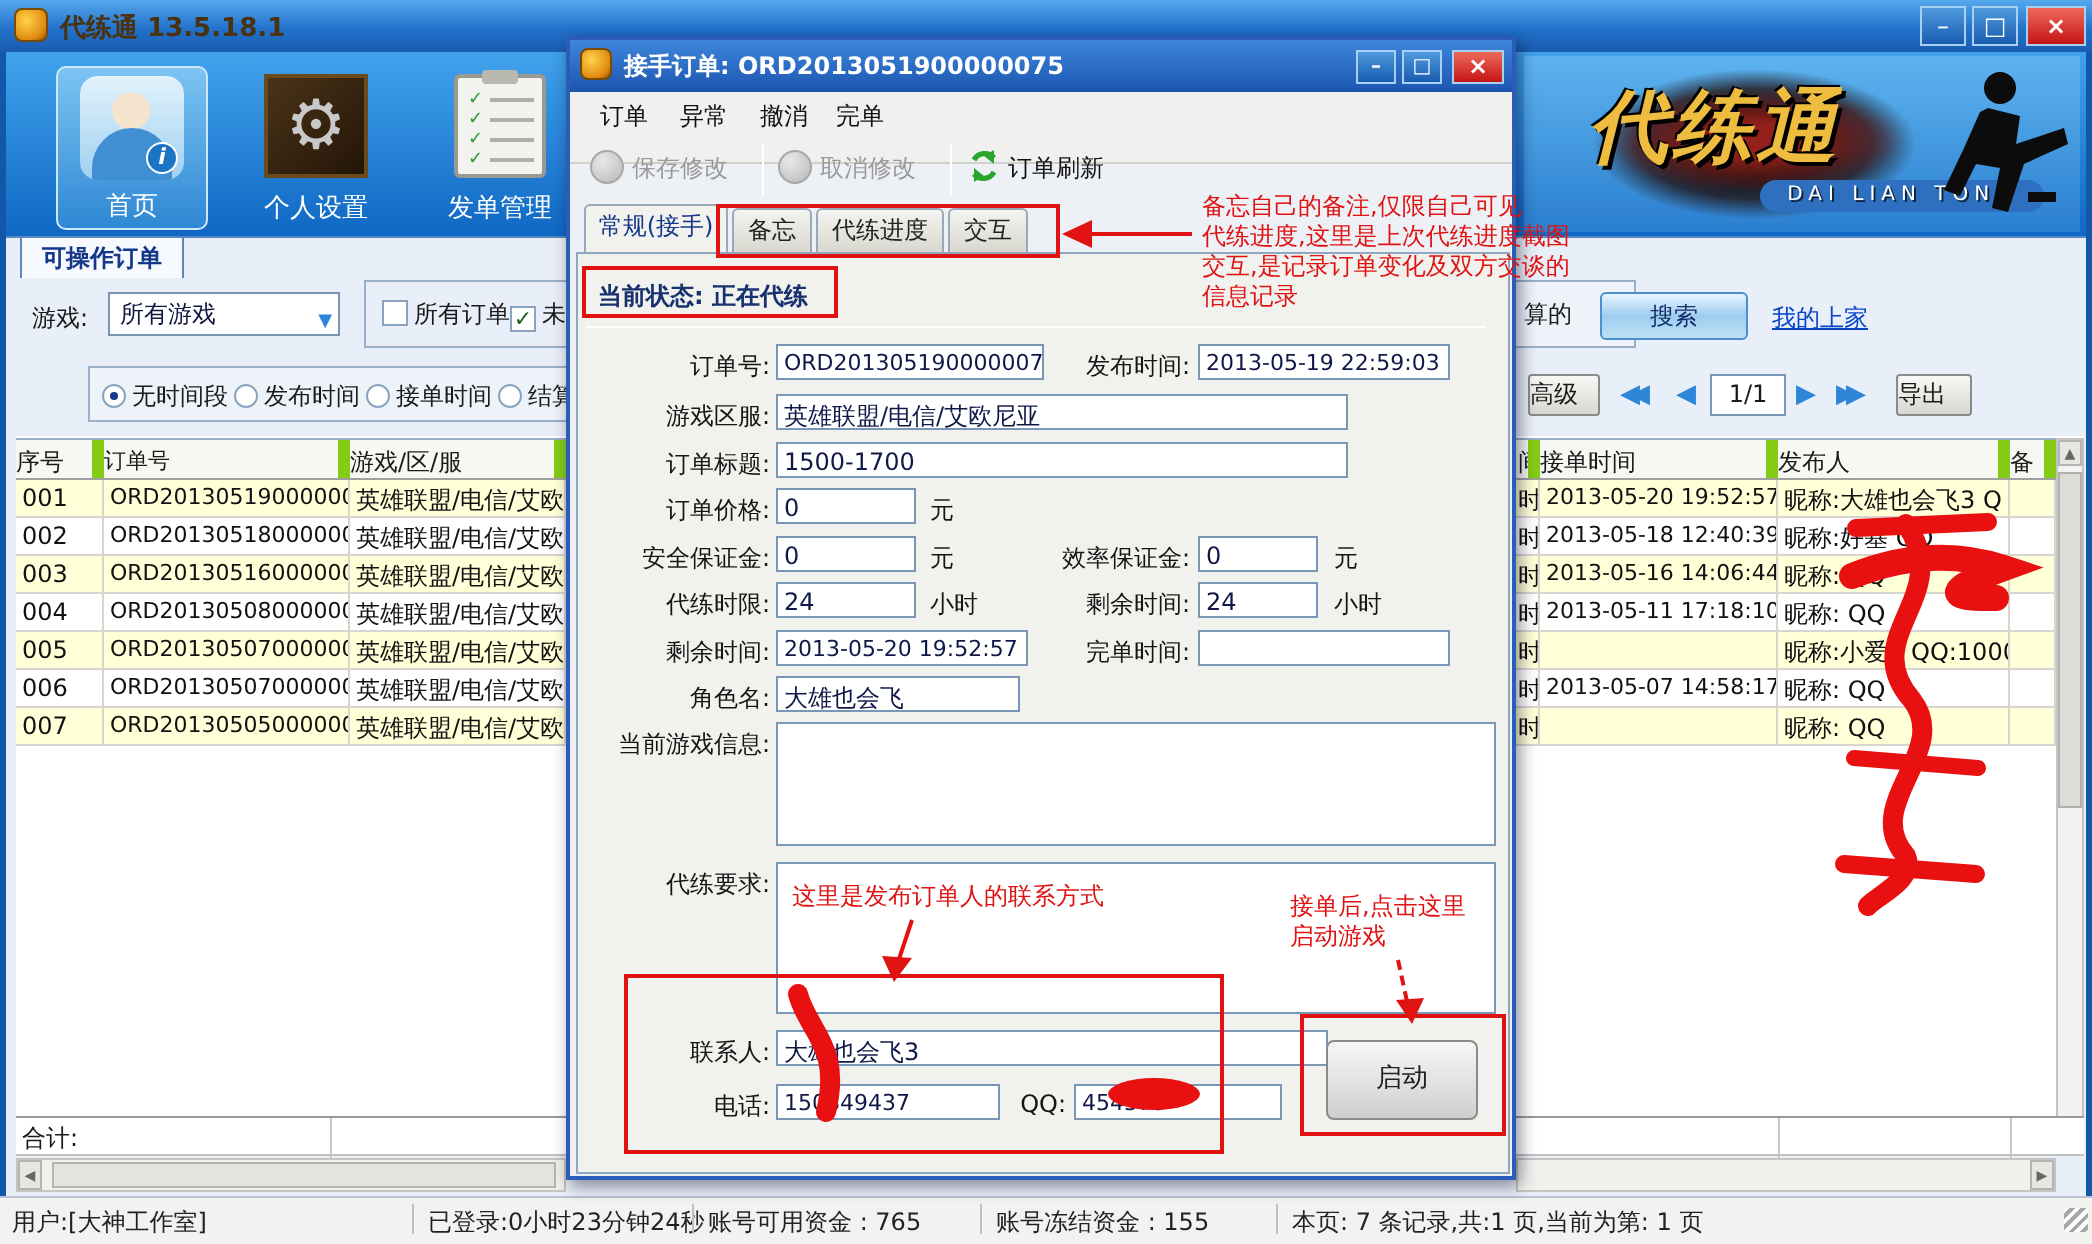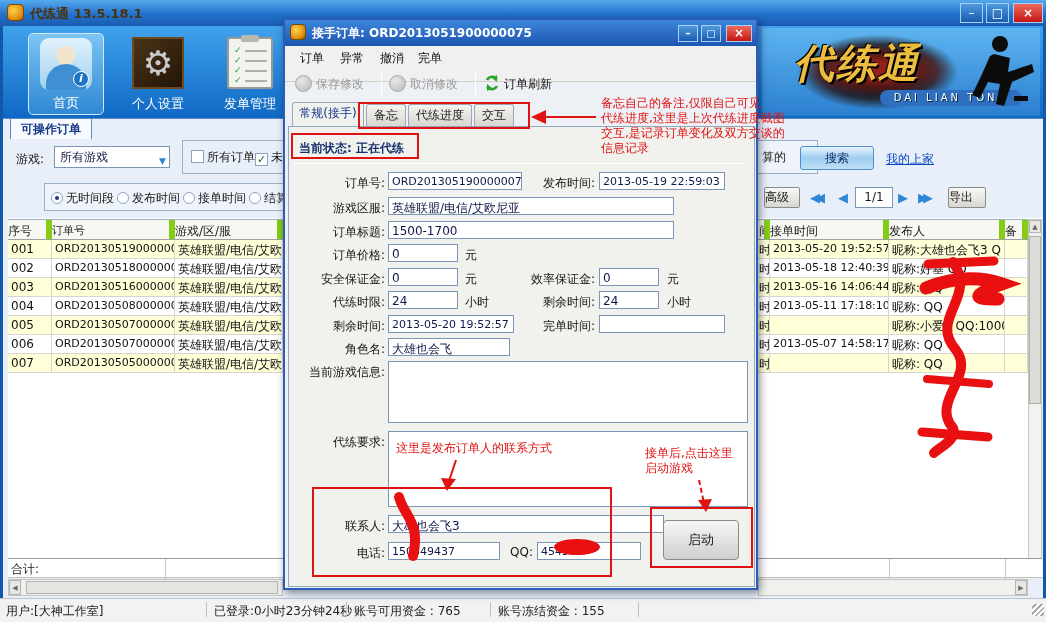--- a/index.html
+++ b/index.html
@@ -428,15 +428,16 @@
 
   <div class="abs statusbar">
     <span class="abs" style="left:6px;top:4px">用户:[大神工作室]</span>
     <span class="ssep" style="left:206px"></span>
     <span class="abs" style="left:214px;top:4px">已登录:0小时23分钟24秒</span>
     <span class="ssep" style="left:346px"></span>
     <span class="abs" style="left:354px;top:4px">账号可用资金 : 765</span>
     <span class="ssep" style="left:490px"></span>
     <span class="abs" style="left:498px;top:4px">账号冻结资金 : 155</span>
     <span class="ssep" style="left:638px"></span>
+    <span class="abs" style="left:646px;top:4px">本页: 7 条记录,共:1 页,当前为第: 1 页</span>
   </div>
   <div class="abs grip"></div>
 </div>
 
 </body></html>

